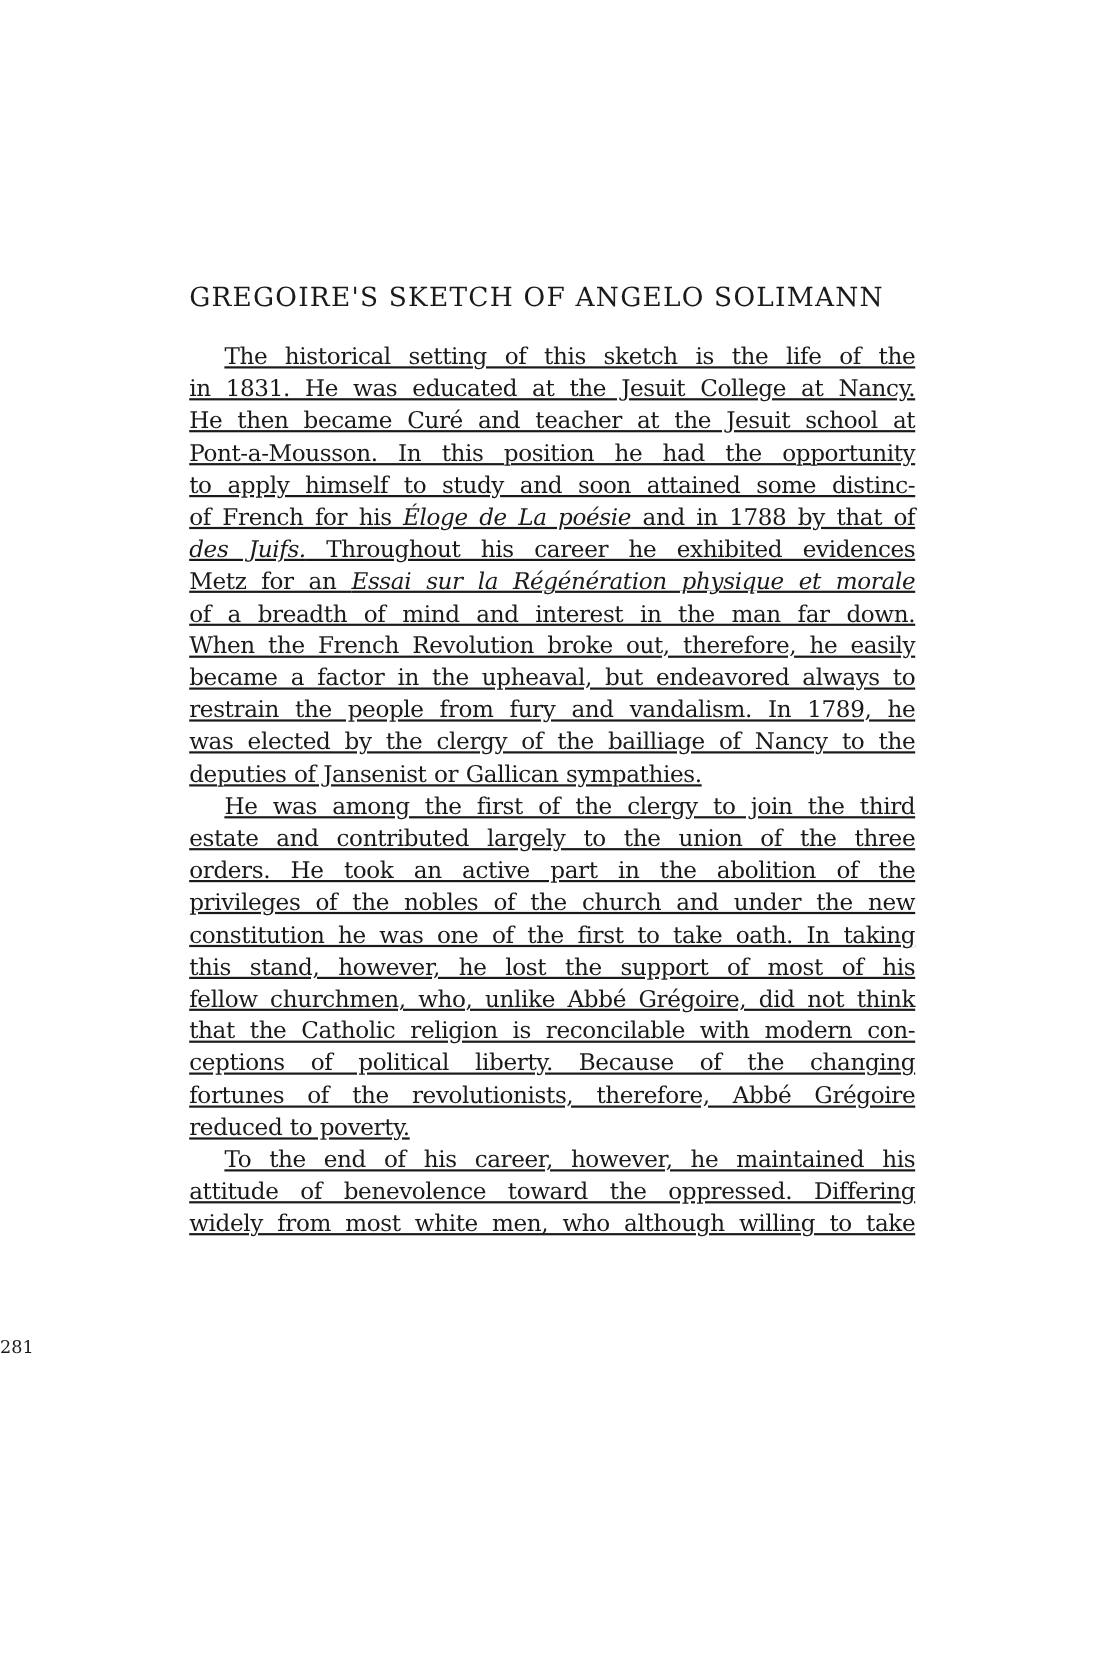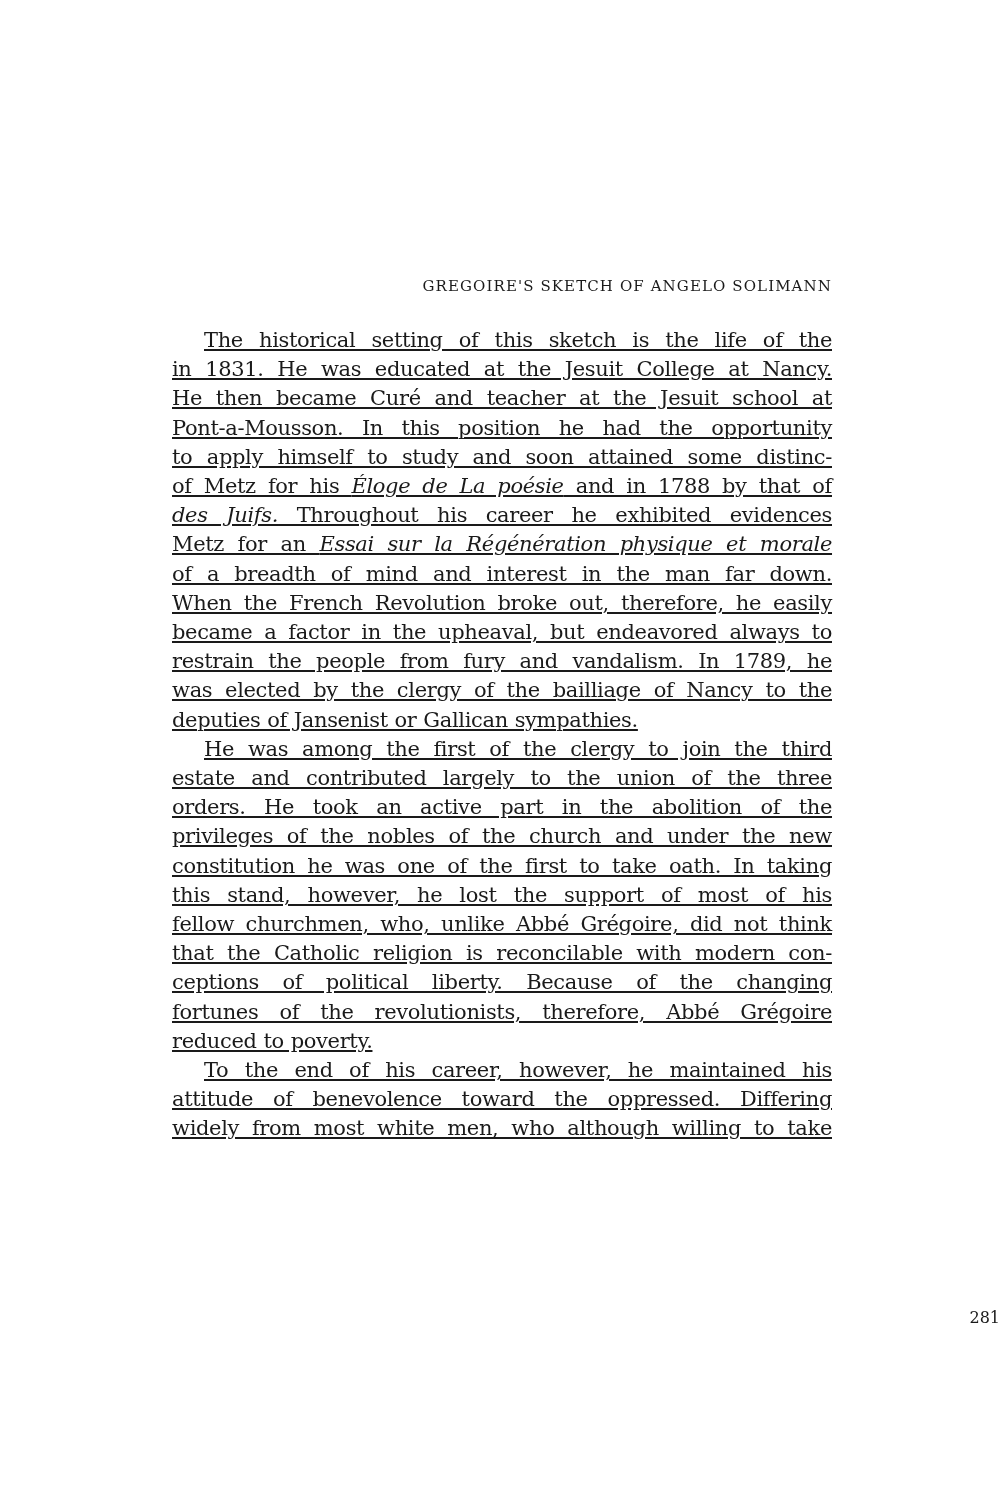--- a/index.html
+++ b/index.html
@@ -1,40 +1,40 @@
 <!DOCTYPE html>
 <html><head>
 <meta charset="utf-8">
 <style>
   html, body { margin: 0; padding: 0; background: #ffffff; }
   body { width: 1000px; height: 1503px; position: relative; overflow: hidden; }
   .page { position: absolute; left: 172px; top: 255px; width: 660px;
     font-family: "DejaVu Serif", "Liberation Serif", serif; color: #1a1a1a; }
-  .title { text-align: right; font-size: 15px; letter-spacing: 1.1px; margin: 16px 0 25px 0; line-height: 30px; font-weight: normal; }
+  .title { text-align: left; font-size: 24px; letter-spacing: 1.1px; margin: 0 0 25px 0; line-height: 30px; font-weight: normal; }
   .para { margin: 0; font-size: 21px; line-height: 29.2px; text-align: justify; text-align-last: left; letter-spacing: -0.35px; word-spacing: 0.5px; text-decoration: underline; }
   .para .l { display: block; text-align: justify; text-align-last: justify; white-space: nowrap; }
   .para .l.last { text-align-last: left; }
   .para .l.ind { text-indent: 32px; }
   i { font-style: italic; }
-  .pagenum { position: absolute; left: 0; width: 1000px; top: 1308px; text-align: right;
+  .pagenum { position: absolute; left: 0; width: 1000px; top: 1215px; text-align: left;
     font-family: "DejaVu Serif", "Liberation Serif", serif; font-size: 16px; color: #1a1a1a; }
 </style>
 </head>
 <body>
 
 <div class="page">
   <div class="title">GREGOIRE'S SKETCH OF ANGELO SOLIMANN</div>
 
   <p class="para">
     <span class="l ind">The historical setting of this sketch is the life of the</span>
     <span class="l">in 1831.  He was educated at the Jesuit College at Nancy.</span>
     <span class="l">He then became Curé and teacher at the Jesuit school at</span>
     <span class="l">Pont-a-Mousson.  In this position he had the opportunity</span>
     <span class="l">to apply himself to study and soon attained some distinc-</span>
-    <span class="l"><span>of Metz for his </span><i>Éloge de La poésie</i><span> and in 1788 by that of</span></span>
+    <span class="l"><span>of French for his </span><i>Éloge de La poésie</i><span> and in 1788 by that of</span></span>
     <span class="l"><i>des Juifs.</i><span>  Throughout his career he exhibited evidences</span></span>
     <span class="l"><span>Metz for an </span><i>Essai sur la Régénération physique et morale</i></span>
     <span class="l">of a breadth of mind and interest in the man far down.</span>
     <span class="l">When the French Revolution broke out, therefore, he easily</span>
     <span class="l">became a factor in the upheaval, but endeavored always to</span>
     <span class="l">restrain the people from fury and vandalism.  In 1789, he</span>
     <span class="l">was elected by the clergy of the bailliage of Nancy to the</span>
     <span class="l last">deputies of Jansenist or Gallican sympathies.</span>
   </p>
 

